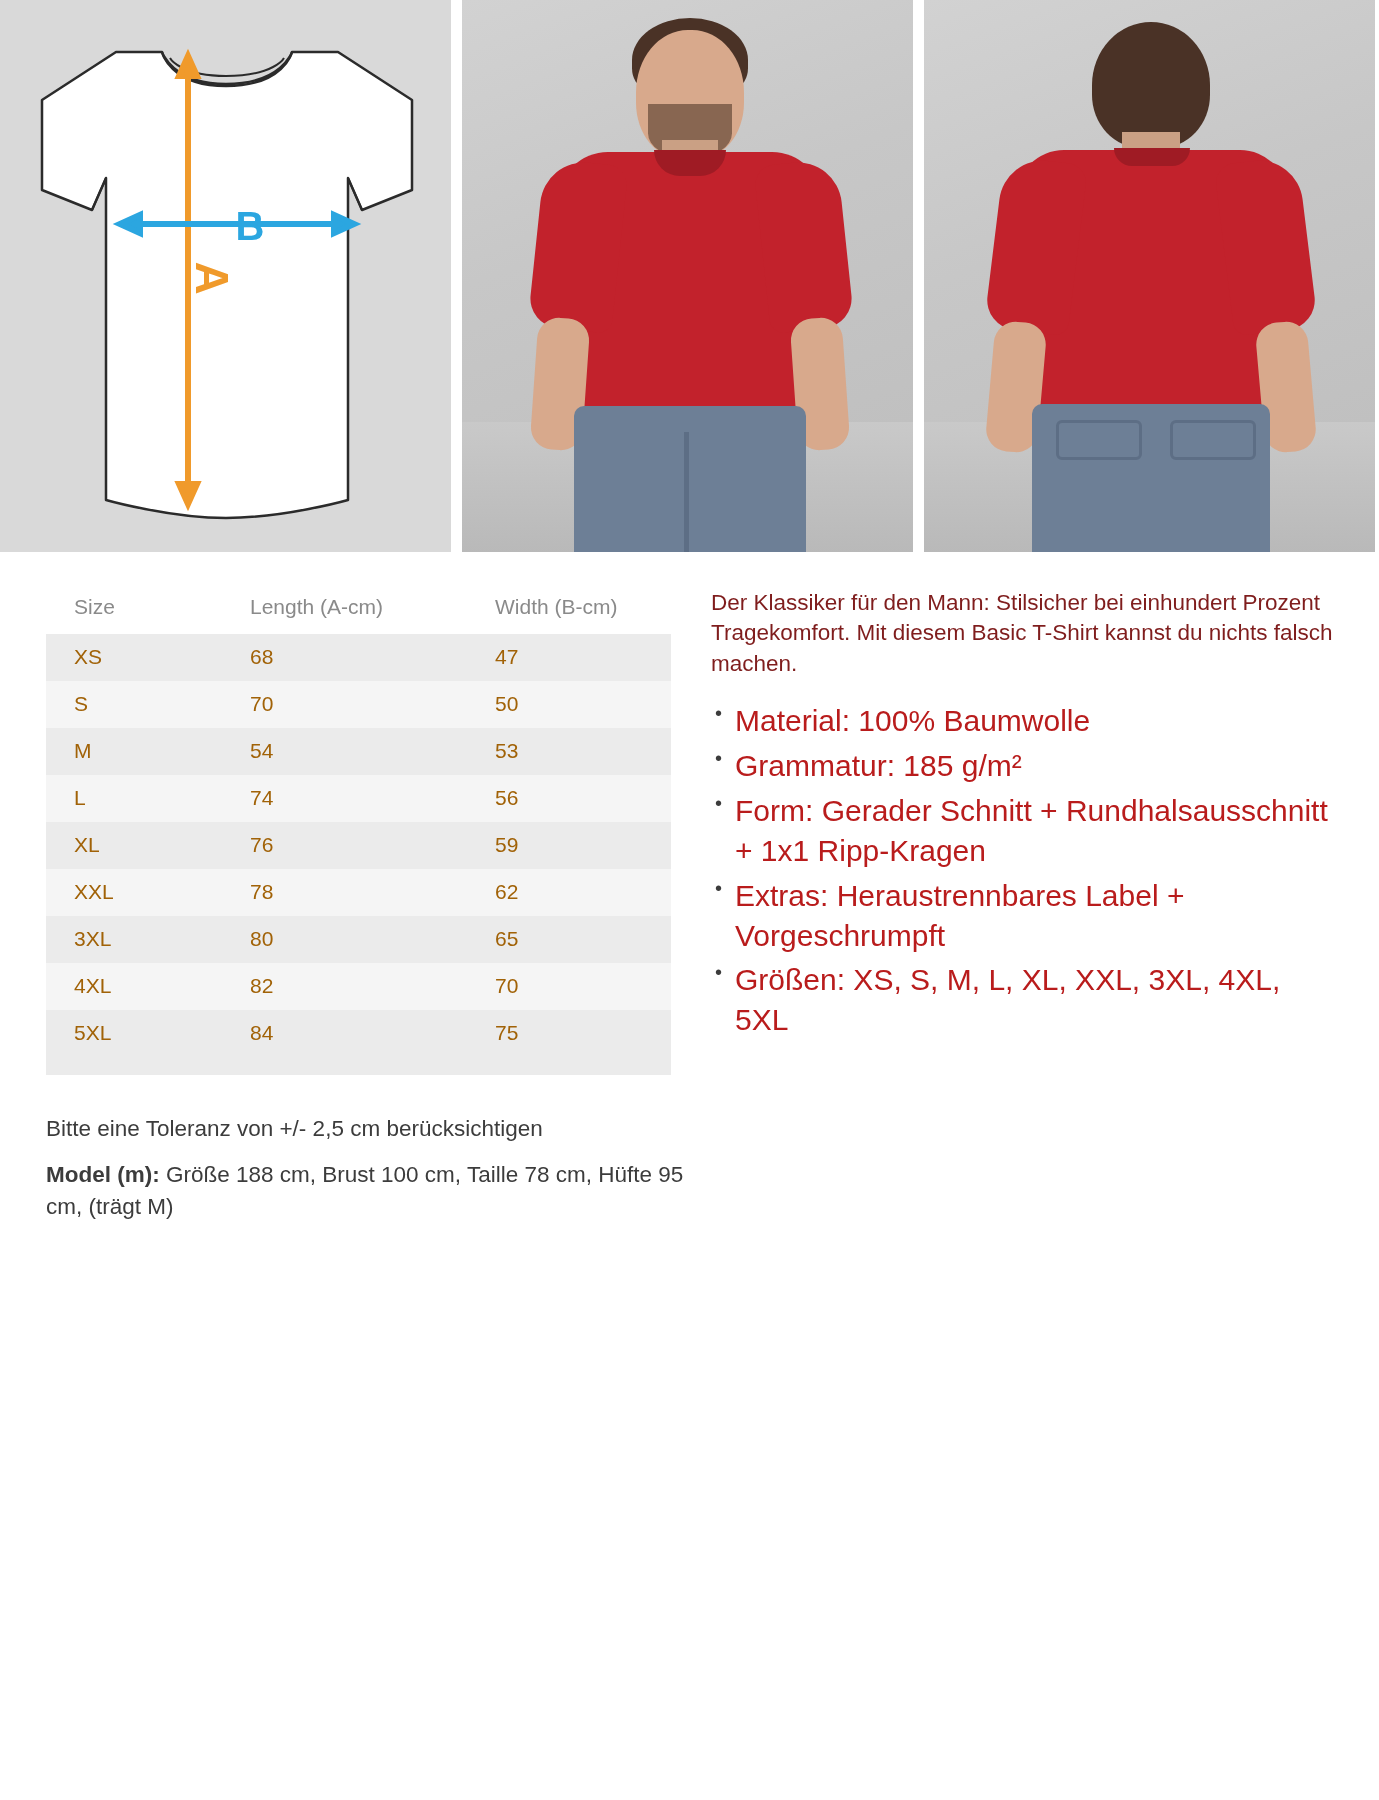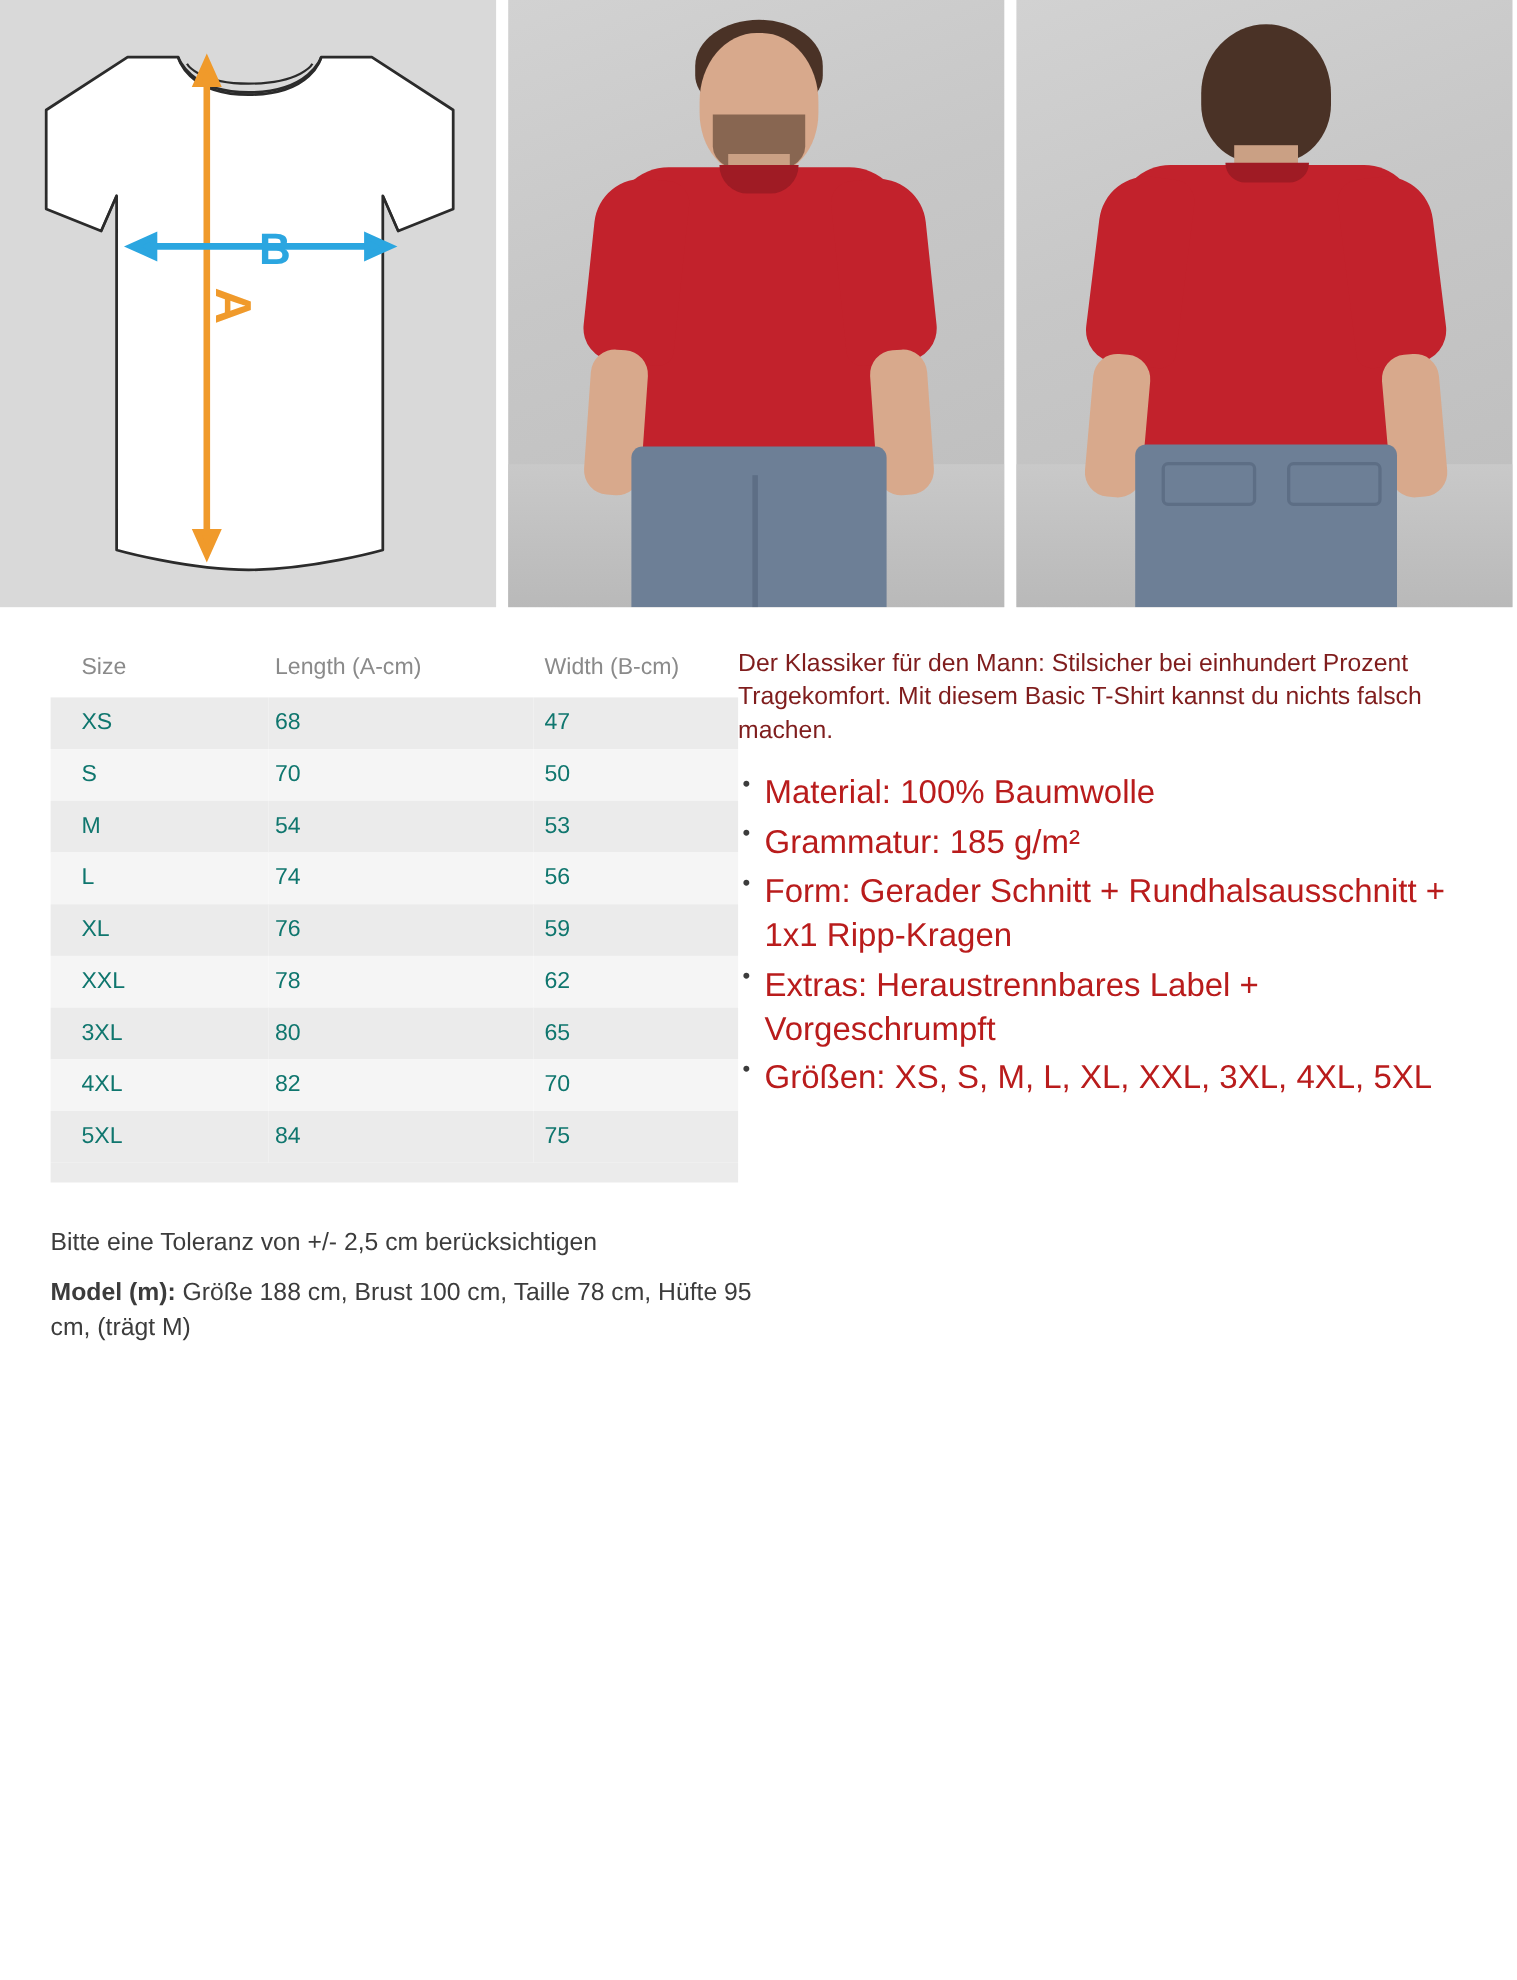--- a/index.html
+++ b/index.html
@@ -62,20 +62,21 @@
     position: absolute;
     background: #c2222c;
   }
   .ph-arm { position:absolute; background:#d8a98c; }
   .ph-jeans { position:absolute; background:#6d7f96; }
 
   
   .lower {
     display: flex;
     padding: 30px 46px 0 46px;
+    gap: 40px;
   }
   .left-col { width: 625px; flex: none; }
   .right-col { flex: 1; padding-top: 6px; }
 
   table.size-table {
     width: 625px;
     border-collapse: collapse;
     font-size: 21px;
     color: #7a7a7a;
   }
@@ -85,21 +86,21 @@
     padding: 13px 0 15px 0;
     color: #8a8a8a;
     font-size: 21px;
   }
   table.size-table th.c0, table.size-table td.c0 { width: 170px; padding-left: 28px; }
   table.size-table th.c1, table.size-table td.c1 { width: 235px; text-align: left; padding-left: 6px;}
   table.size-table th.c2, table.size-table td.c2 { text-align: left; padding-left: 10px;}
   table.size-table td {
     padding: 11px 0 12px 0;
     font-size: 21px;
-    color: #0f766e;
+    color: #a16207;
   }
   table.size-table tbody tr:nth-child(odd) { background: #ebebeb; }
   table.size-table tbody tr:nth-child(even) { background: #f5f5f5; }
   table.size-table thead tr { background: #ffffff; }
   .table-tail { height: 18px; background:#ebebeb; width:625px; }
 
   .desc-p {
     font-size: 22.5px;
     line-height: 1.35;
     color: #7f1d1d;

